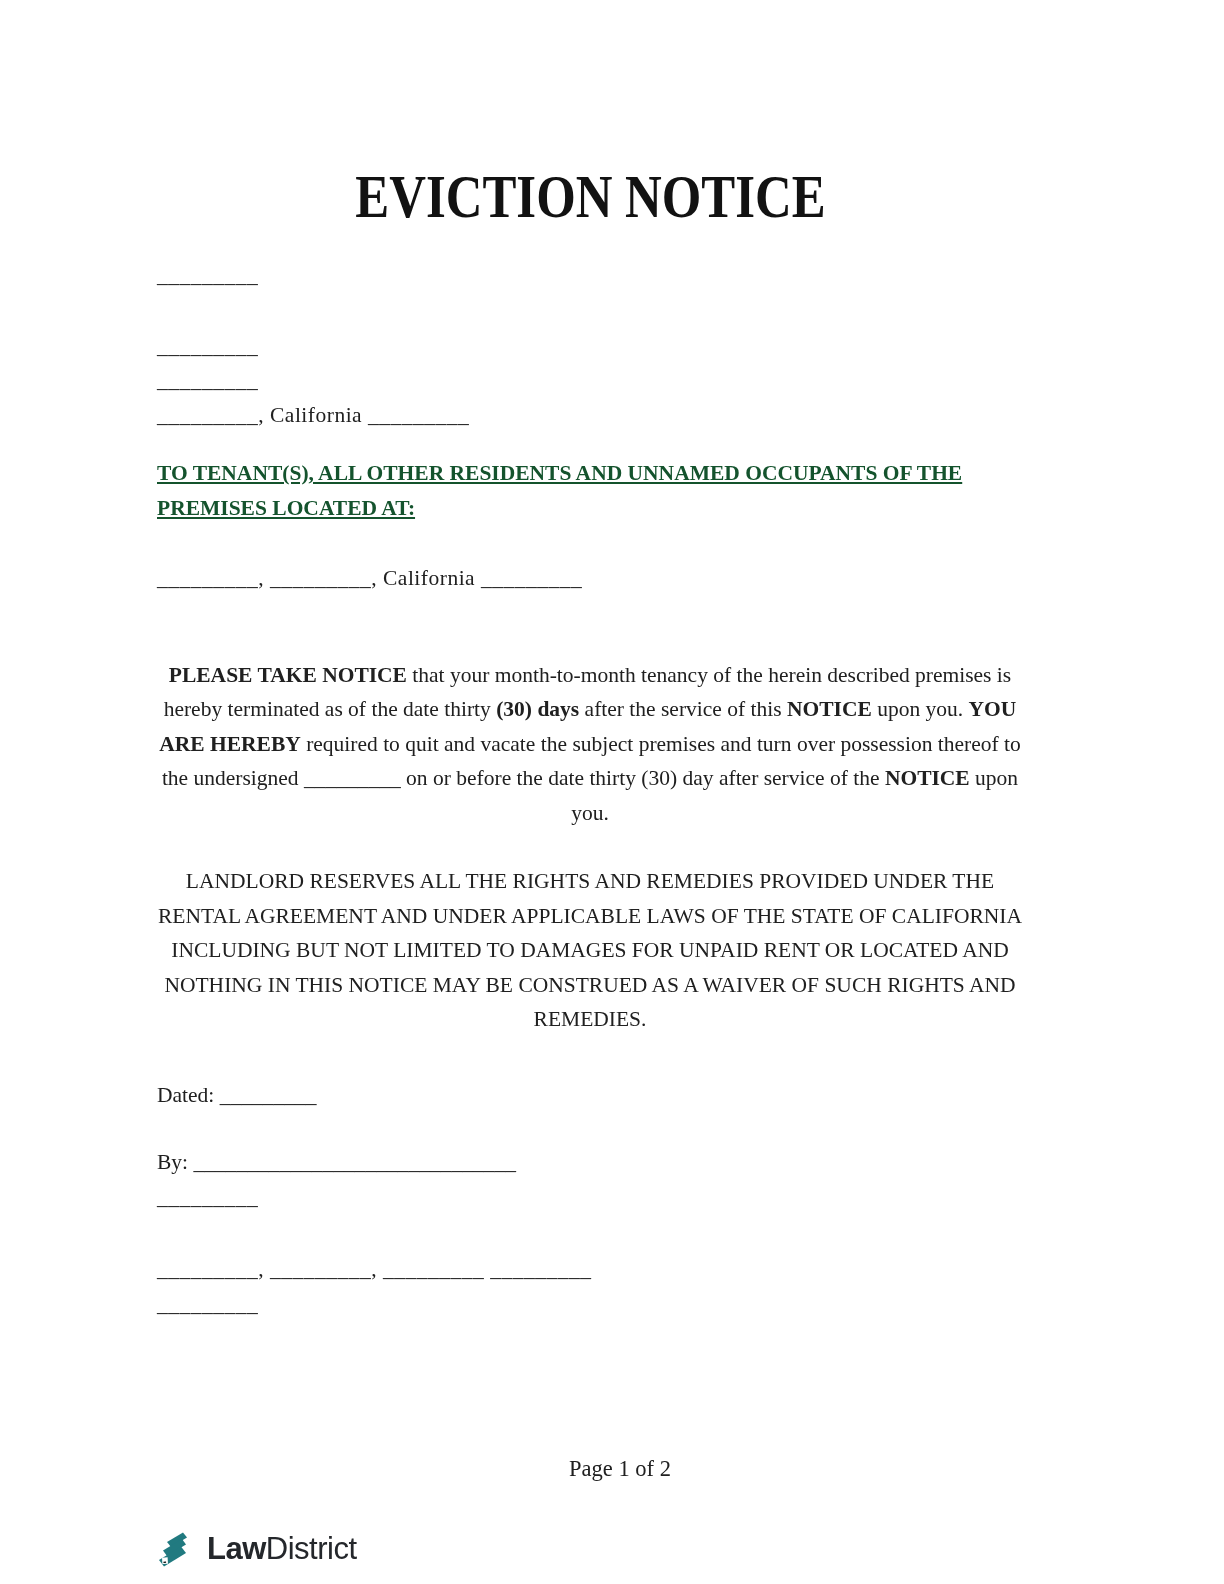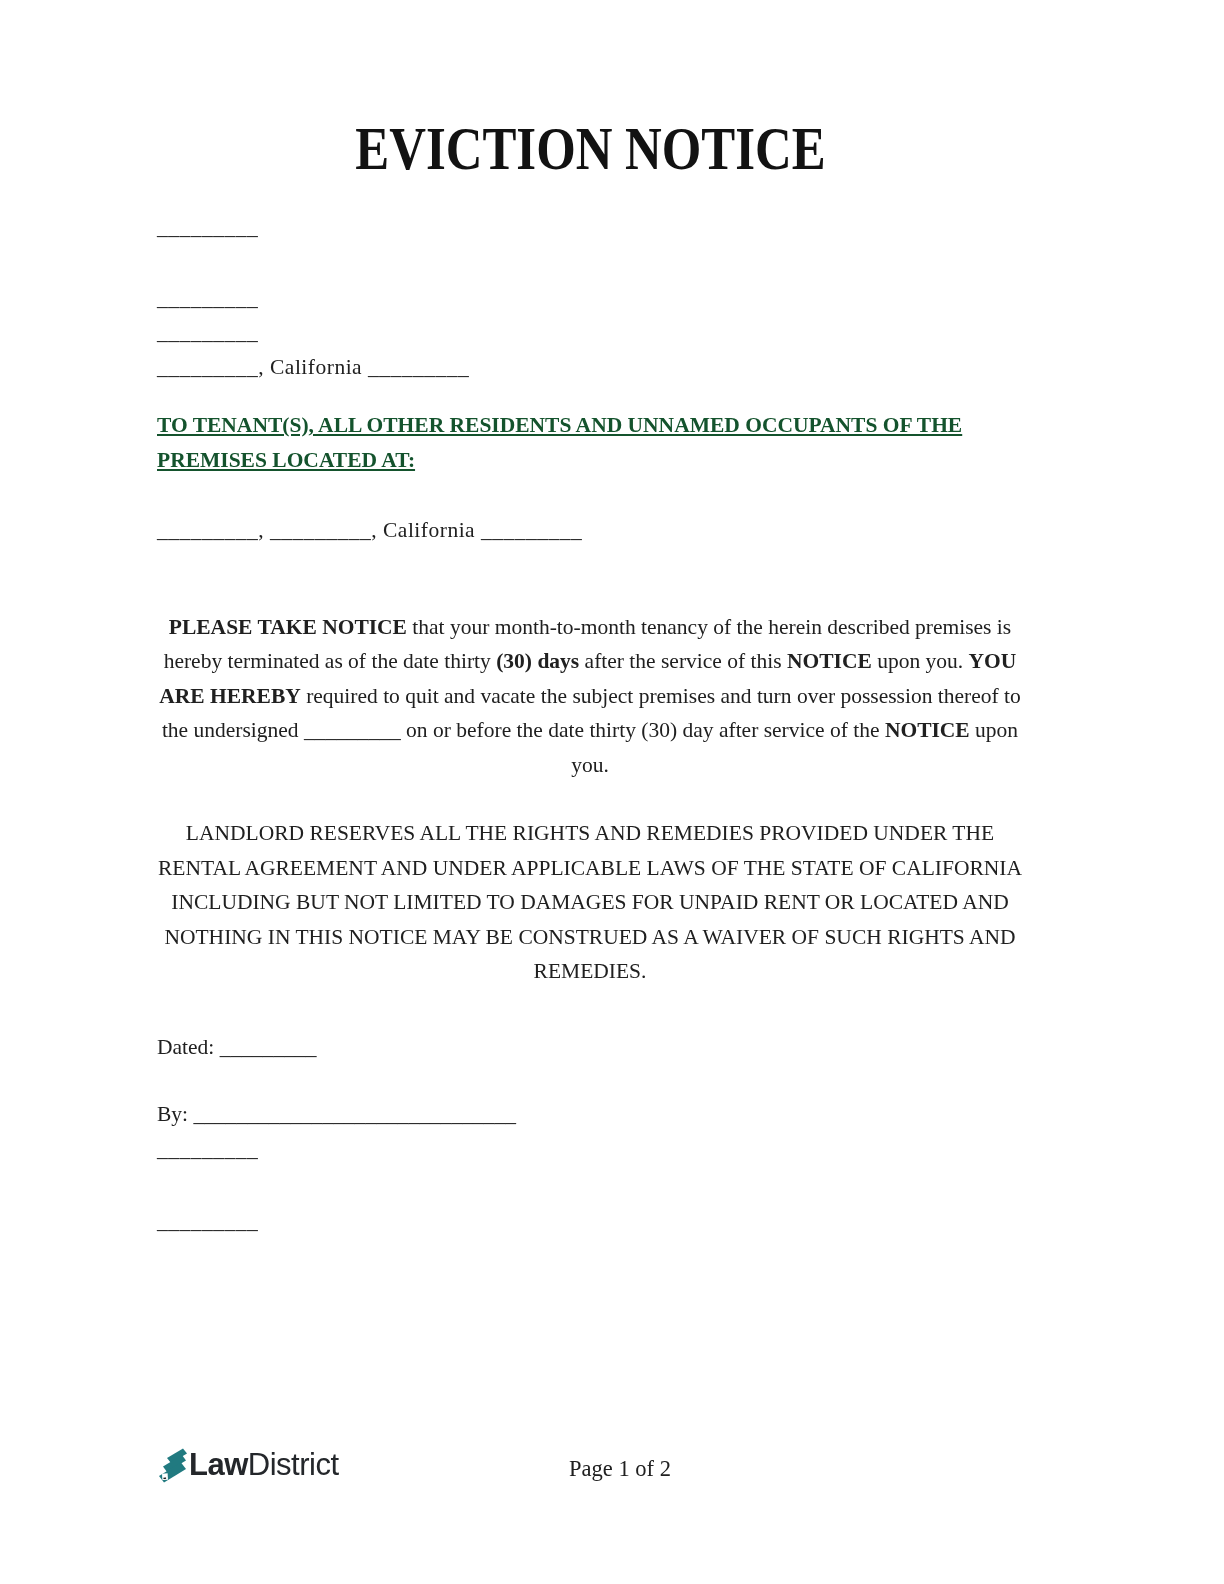--- a/index.html
+++ b/index.html
@@ -10,20 +10,21 @@
     margin:0 auto;
     background:#ffffff;
     font-family:"Liberation Serif", serif;
     color:#202020;
     overflow:hidden;
   }
   .content {
     padding:0 200px 0 157px;
     font-size:21.5px;
     line-height:34.5px;
+    margin-top:48px;
   }
   .doc-title {
     padding-top:116px;
     font-size:62px;
     line-height:64px;
     font-weight:bold;
     text-align:center;
     color:#121212;
     transform:scaleX(0.82);
     transform-origin:50% 50%;
@@ -43,22 +44,22 @@
   .para { margin-top:33px; max-width:866px; text-align:center; }
   .p1 { margin-top:62px; }
   .p2 { margin-top:26px; }
   .p3 { margin-top:34px; }
   .para b, .recipient-heading { font-weight:bold; }
   .dated-line { margin-top:41px; }
   .signature-block { margin-top:33px; }
   .closing-block { margin-top:38px; }
   .footer-brand {
     position:absolute;
-    left:157px; top:1443px;
-    display:flex; align-items:center; gap:1px;
+    left:157px; top:1527px;
+    display:flex; align-items:center; gap:19px;
     font-family:"Liberation Sans", sans-serif;
   }
   .brand-text { font-size:31px; line-height:44px; color:#24272b; letter-spacing:-0.5px; }
   .brand-law { font-weight:bold; }
   .brand-district { font-weight:400; }
   .page-label {
     position:absolute;
     left:8px; top:1452px;
     width:100%;
     text-align:center;
@@ -94,20 +95,21 @@
     <p class="para p3">LANDLORD RESERVES ALL THE RIGHTS AND REMEDIES PROVIDED UNDER THE RENTAL AGREEMENT AND UNDER APPLICABLE LAWS OF THE STATE OF CALIFORNIA INCLUDING BUT NOT LIMITED TO DAMAGES FOR UNPAID RENT OR LOCATED AND NOTHING IN THIS NOTICE MAY BE CONSTRUED AS A WAIVER OF SUCH RIGHTS AND REMEDIES.</p>
 
     <p class="dated-line">Dated: _________</p>
 
     <div class="signature-block">
       <p>By: ______________________________</p>
       <p class="blank-line">_________</p>
     </div>
 
     <div class="closing-block">
+      <p class="blank-line">_________, _________, _________ _________</p>
       <p class="blank-line">_________</p>
     </div>
 
   </div>
 
   <div class="footer-brand">
     <svg class="logo-icon" width="31" height="42" viewBox="0 0 31 42" aria-hidden="true">
       <path d="M10 14 L26 4.5 L30 9.5 L14 19 Z"></path>
       <path d="M6 22.5 L25 11 L29 16.5 L10 28 Z"></path>
       <path d="M2 32 L24 18.5 L29 25 L7 38.5 Z"></path>

